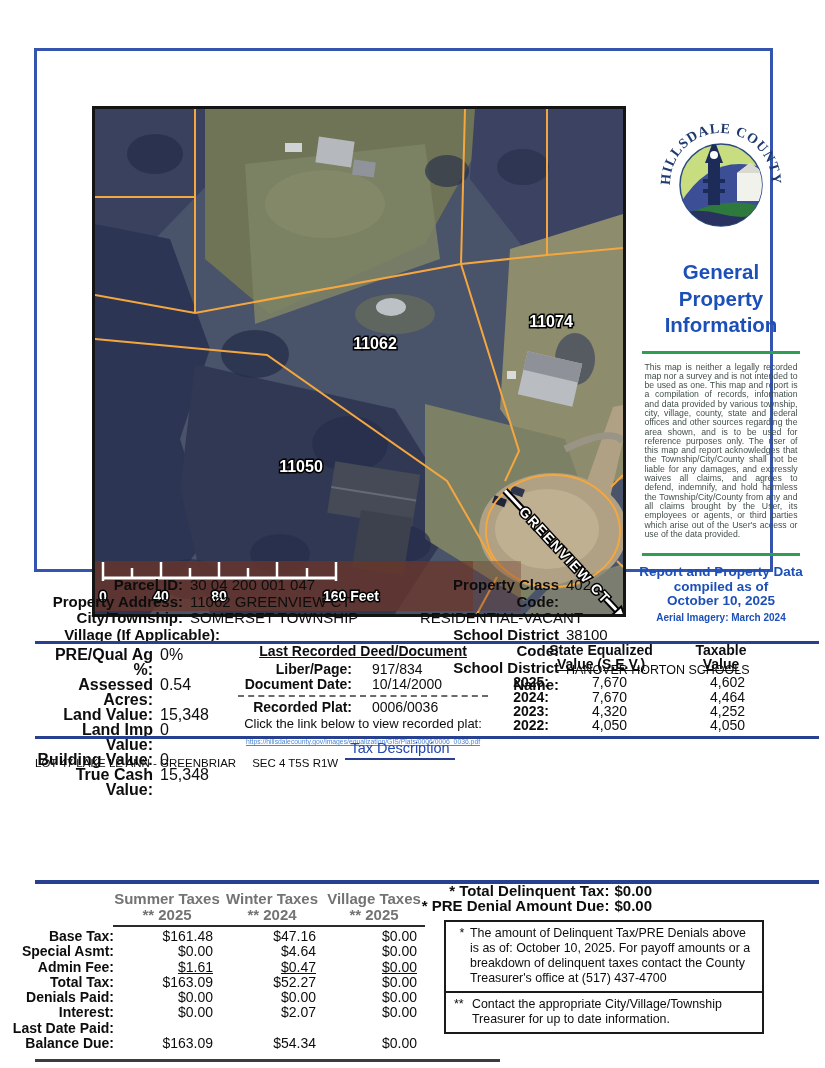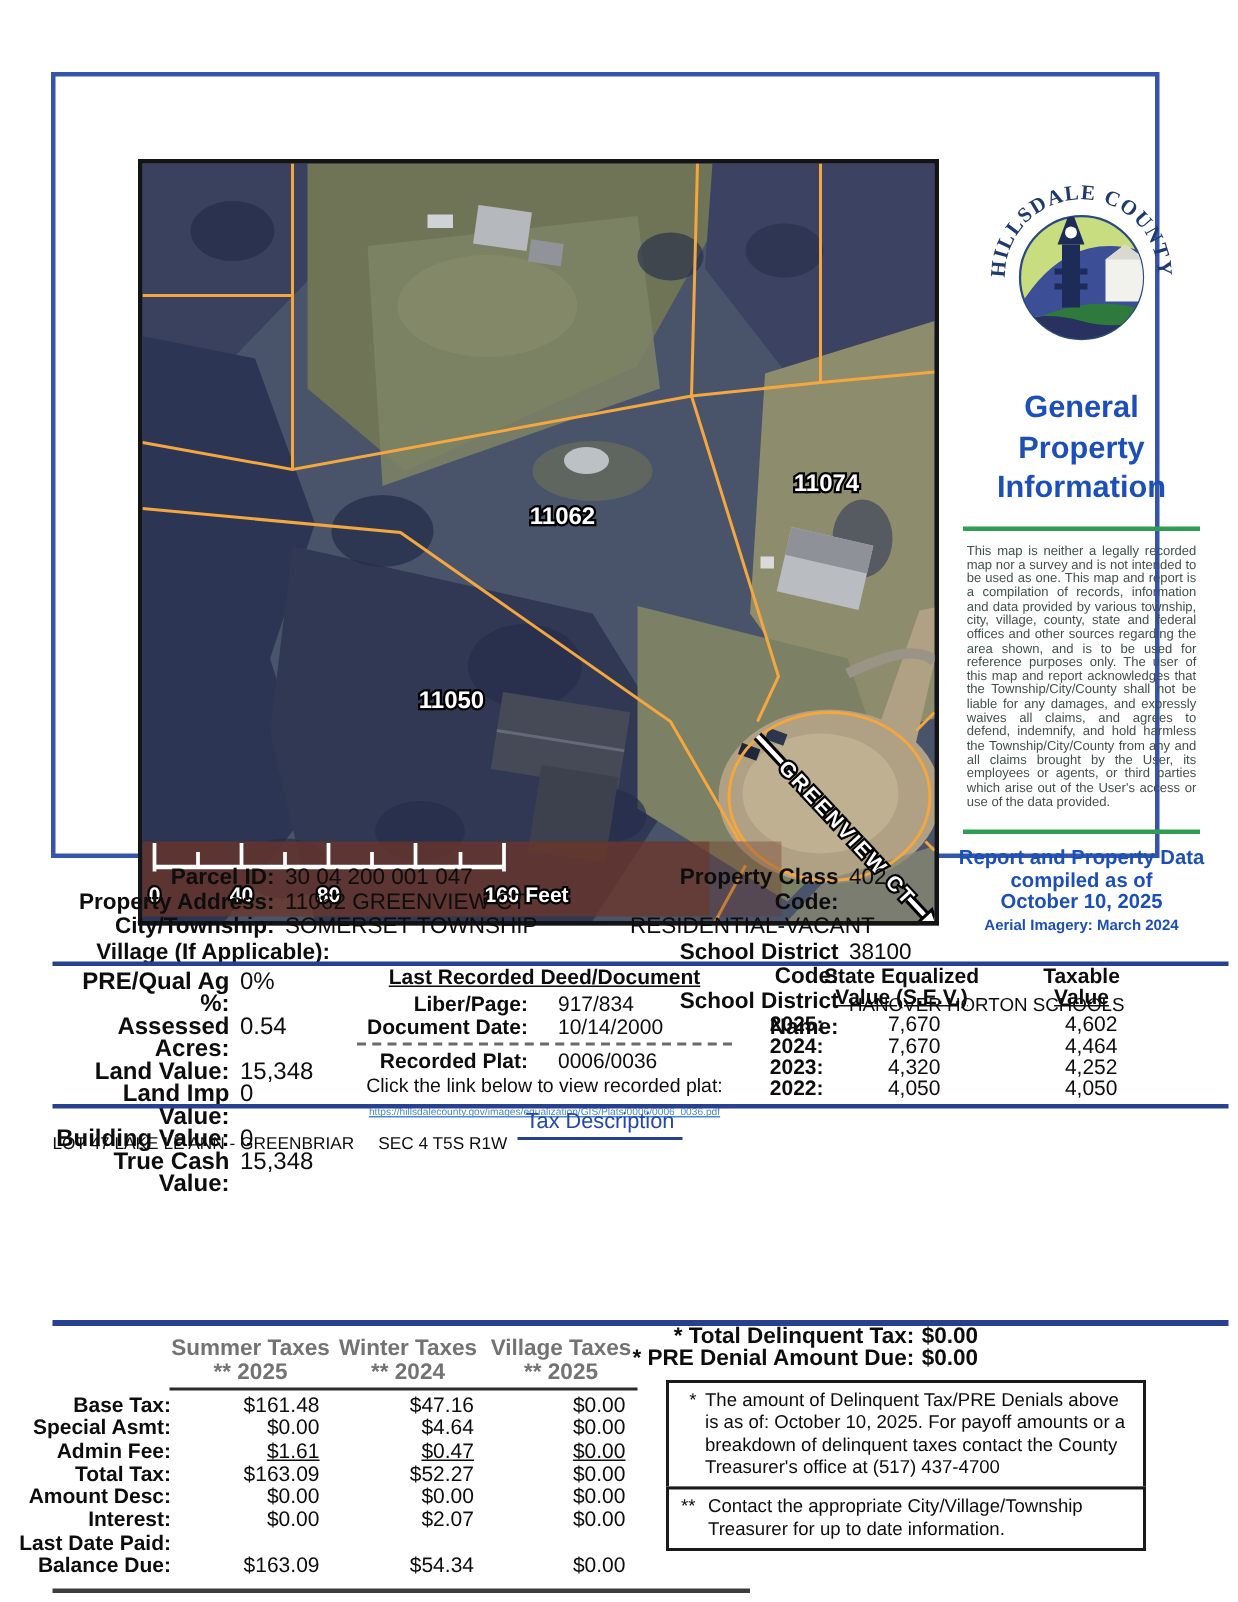--- a/index.html
+++ b/index.html
@@ -417,21 +417,21 @@
         <span class="c2 u">$0.47</span>
         <span class="c3 u">$0.00</span>
       </div>
     <div class="trow">
         <span class="tl">Total Tax:</span>
         <span class="c1">$163.09</span>
         <span class="c2">$52.27</span>
         <span class="c3">$0.00</span>
       </div>
     <div class="trow">
-        <span class="tl">Amount Desc:</span>
+        <span class="tl">Denials Paid:</span>
         <span class="c1">$0.00</span>
         <span class="c2">$0.00</span>
         <span class="c3">$0.00</span>
       </div>
     <div class="trow">
         <span class="tl">Interest:</span>
         <span class="c1">$0.00</span>
         <span class="c2">$2.07</span>
         <span class="c3">$0.00</span>
       </div>

